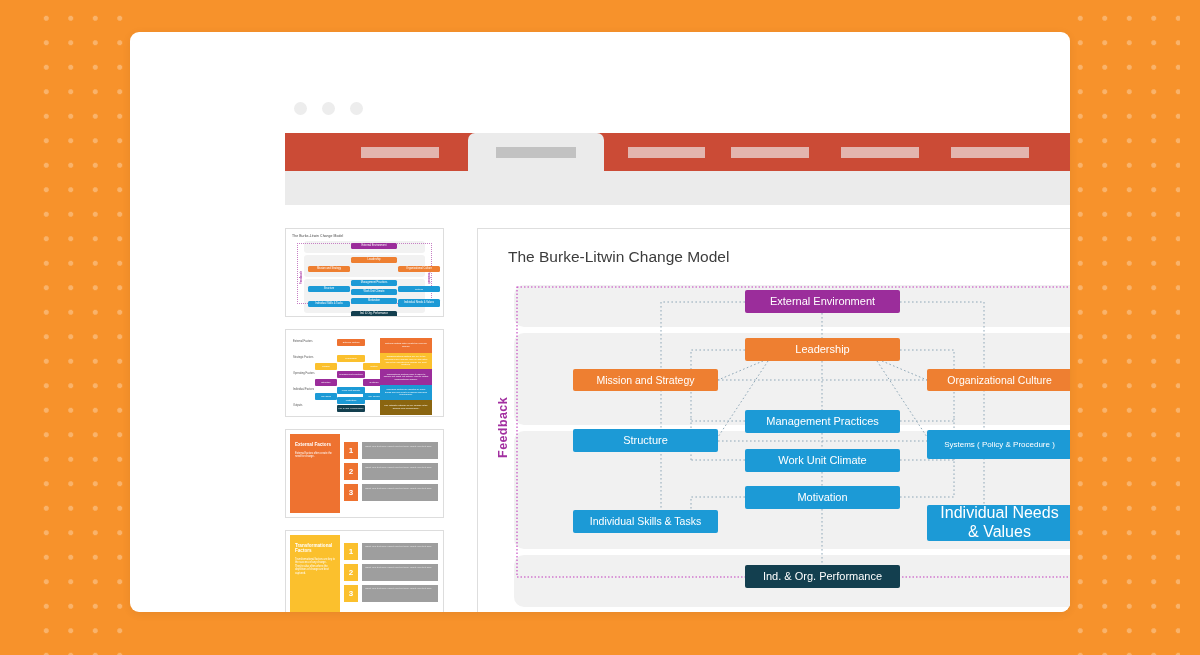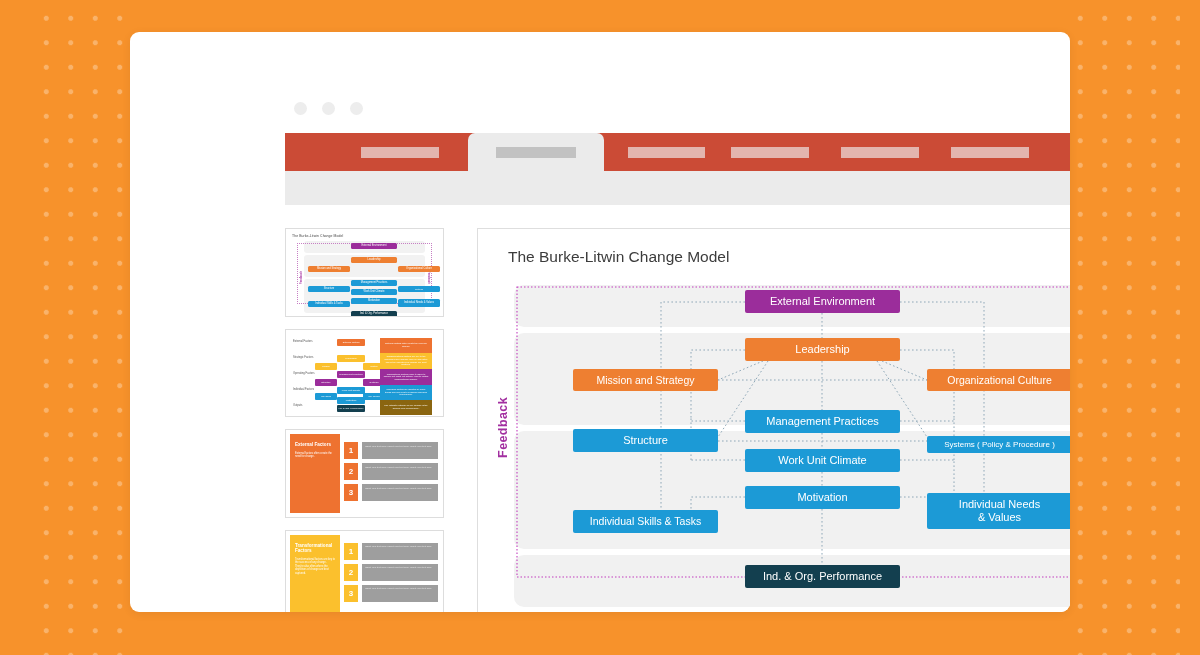--- a/index.html
+++ b/index.html
@@ -399,25 +399,25 @@
           <div class="band" style="left:36px;  top:278px; width:610px; height:52px;"></div>
 
           <span class="feedback-label left" style="left:18px;  top:120px;">Feedback</span>
 
           <div class="node purple" style="left:267px; top:13px;  width:155px; height:23px; font-size:11px;">External Environment</div>
           <div class="node orange" style="left:267px; top:61px;  width:155px; height:23px; font-size:11px;">Leadership</div>
           <div class="node orange" style="left:95px;  top:92px;  width:145px; height:22px; font-size:10.5px;">Mission and Strategy</div>
           <div class="node orange" style="left:449px; top:92px;  width:145px; height:22px; font-size:10.5px;">Organizational Culture</div>
           <div class="node blue" style="left:267px; top:133px; width:155px; height:23px; font-size:11px;">Management Practices</div>
           <div class="node blue" style="left:95px;  top:152px; width:145px; height:23px; font-size:11px;">Structure</div>
-          <div class="node blue" style="left:449px; top:153px; width:145px; height:17px; font-size:8px;margin-top:6px;">Systems ( Policy &amp; Procedure )</div>
+          <div class="node blue" style="left:449px; top:153px; width:145px; height:29px; font-size:8px;">Systems ( Policy &amp; Procedure )</div>
           <div class="node blue" style="left:267px; top:172px; width:155px; height:23px; font-size:11px;">Work Unit Climate</div>
           <div class="node blue" style="left:267px; top:209px; width:155px; height:23px; font-size:11px;">Motivation</div>
           <div class="node blue" style="left:95px; top:233px; width:145px; height:23px; font-size:10.5px;">Individual Skills &amp; Tasks</div>
-          <div class="node blue" style="left:449px;top:216px; width:145px; height:36px; font-size:11px; white-space:pre-line;">Individual Needs
+          <div class="node blue" style="left:449px;top:228px; width:145px; height:36px; font-size:16px; white-space:pre-line;">Individual Needs
 &amp; Values</div>
           <div class="node dark" style="left:267px; top:288px; width:155px; height:23px; font-size:11px;">Ind. &amp; Org. Performance</div>
 
         </div>
       </div>
 
     </div>
   </div>
 
 </div>

